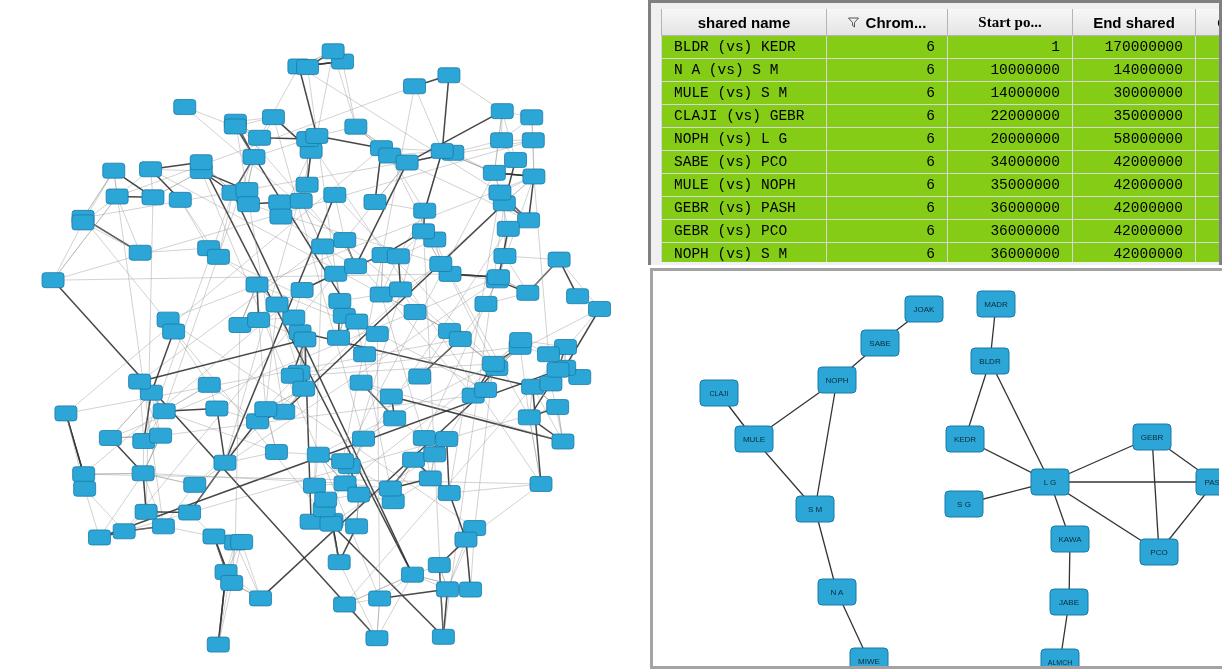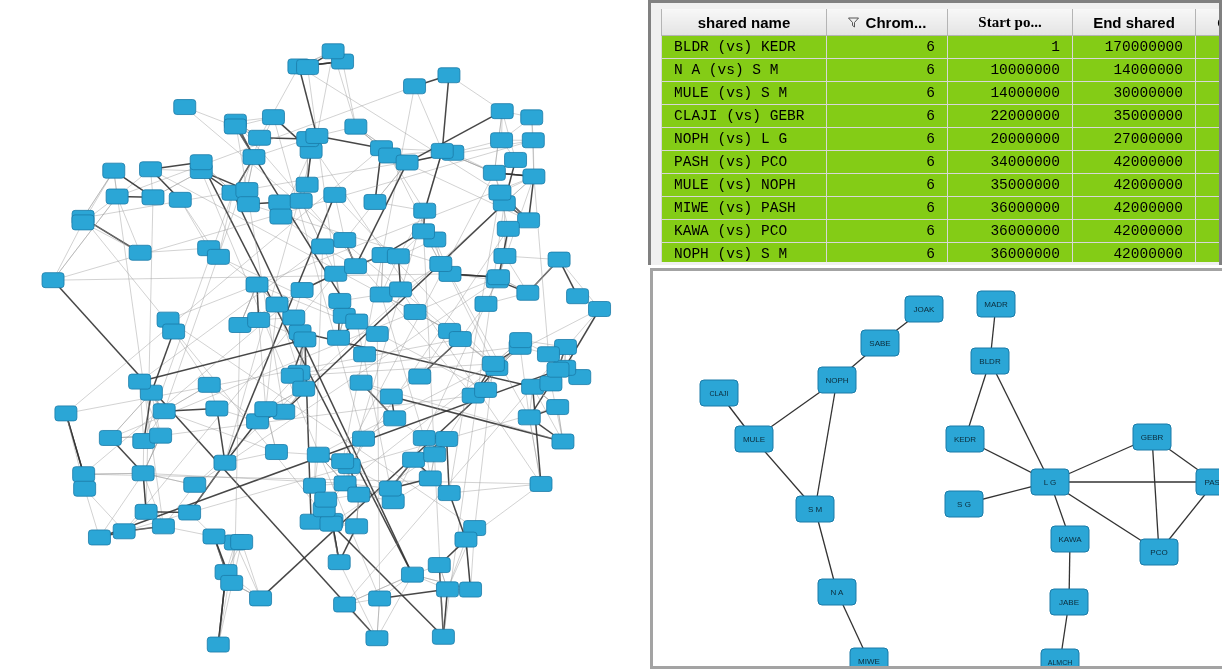--- a/index.html
+++ b/index.html
@@ -1295,46 +1295,46 @@
               <td class="txt">CLAJI (vs) GEBR</td>
               <td class="num">6</td>
               <td class="num">22000000</td>
               <td class="num">35000000</td>
               <td class="num">5.9</td>
             </tr>
             <tr>
               <td class="txt">NOPH (vs) L G</td>
               <td class="num">6</td>
               <td class="num">20000000</td>
-              <td class="num">27000000</td>
+              <td class="num">58000000</td>
               <td class="num">16.9</td>
             </tr>
             <tr>
-              <td class="txt">PASH (vs) PCO</td>
+              <td class="txt">SABE (vs) PCO</td>
               <td class="num">6</td>
               <td class="num">34000000</td>
               <td class="num">42000000</td>
               <td class="num">11.4</td>
             </tr>
             <tr>
               <td class="txt">MULE (vs) NOPH</td>
               <td class="num">6</td>
               <td class="num">35000000</td>
               <td class="num">42000000</td>
               <td class="num">10.5</td>
             </tr>
             <tr>
-              <td class="txt">MIWE (vs) PASH</td>
+              <td class="txt">GEBR (vs) PASH</td>
               <td class="num">6</td>
               <td class="num">36000000</td>
               <td class="num">42000000</td>
               <td class="num">8.9</td>
             </tr>
             <tr>
-              <td class="txt">KAWA (vs) PCO</td>
+              <td class="txt">GEBR (vs) PCO</td>
               <td class="num">6</td>
               <td class="num">36000000</td>
               <td class="num">42000000</td>
               <td class="num">8.4</td>
             </tr>
             <tr>
               <td class="txt">NOPH (vs) S M</td>
               <td class="num">6</td>
               <td class="num">36000000</td>
               <td class="num">42000000</td>

